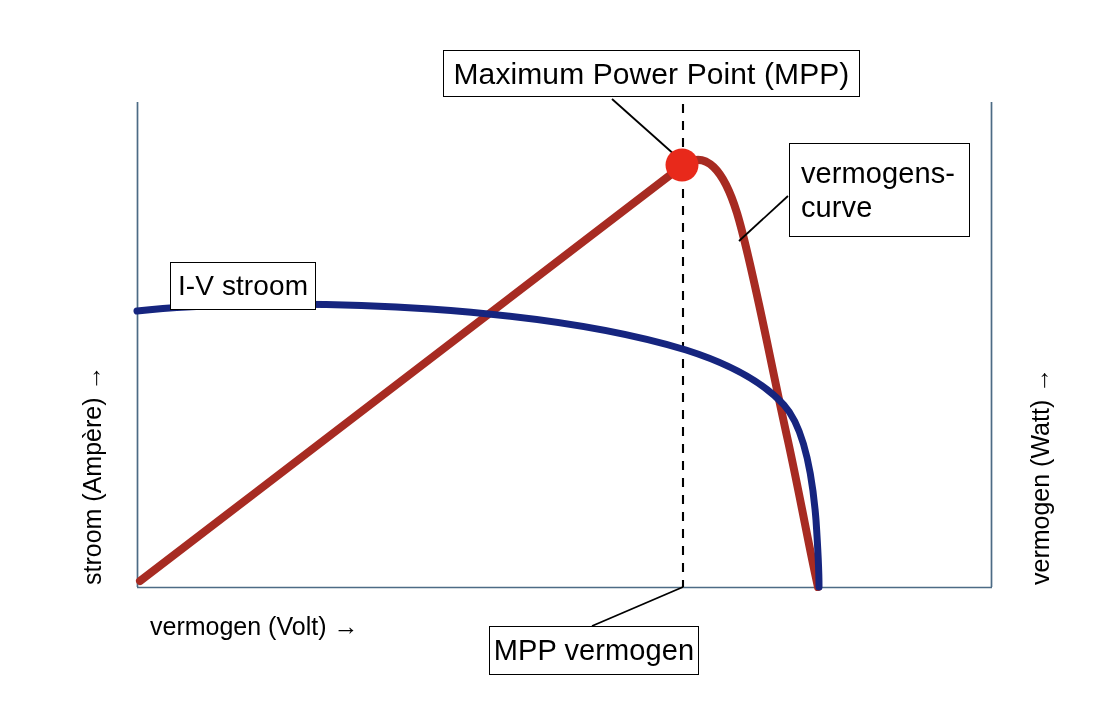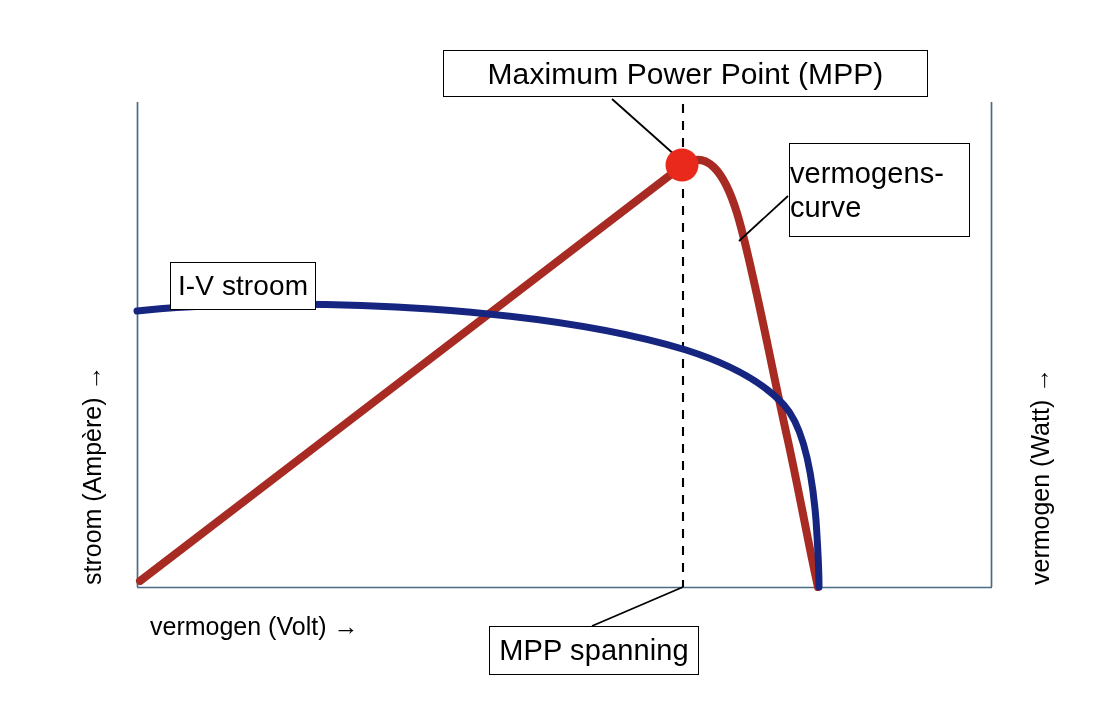--- a/index.html
+++ b/index.html
@@ -36,33 +36,34 @@
     align-items: center;
     justify-content: center;
     line-height: 1.18;
     white-space: pre-line;
     text-align: center;
     letter-spacing: 0.1px;
   }
   #mpp-callout {
     left: 443px;
     top: 50px;
-    width: 485px;
+    width: 417px;
     height: 47px;
     font-size: 30px;
     text-align: right;
   }
   #power-curve-callout {
     left: 789px;
     top: 143px;
     width: 181px;
     height: 94px;
     font-size: 29px;
     justify-content: flex-start;
     text-align: left;
+    padding-left: 11px;
   }
   #iv-curve-callout {
     left: 170px;
     top: 262px;
     width: 146px;
     height: 48px;
     font-size: 28px;
   }
   #mpp-spanning-callout {
     left: 489px;
@@ -131,21 +132,21 @@
     <circle cx="682" cy="165" r="16.5" fill="#E8291B"></circle>
   </svg>
 
   <div class="callout" id="mpp-callout">Maximum Power Point (MPP)</div>
 
   <div class="callout" id="power-curve-callout">vermogens-
 curve</div>
 
   <div class="callout" id="iv-curve-callout">I-V stroom</div>
 
-  <div class="callout" id="mpp-spanning-callout">MPP spanning</div>
+  <div class="callout" id="mpp-spanning-callout">MPP vermogen</div>
 
   <div class="axis-title" id="x-axis-title">vermogen (Volt) →</div>
 
   <div class="axis-title" id="y-axis-left-title">stroom (Ampère) →</div>
 
   <div class="axis-title" id="y-axis-right-title">vermogen (Watt) →</div>
 
 </div>
 
 </body></html>

